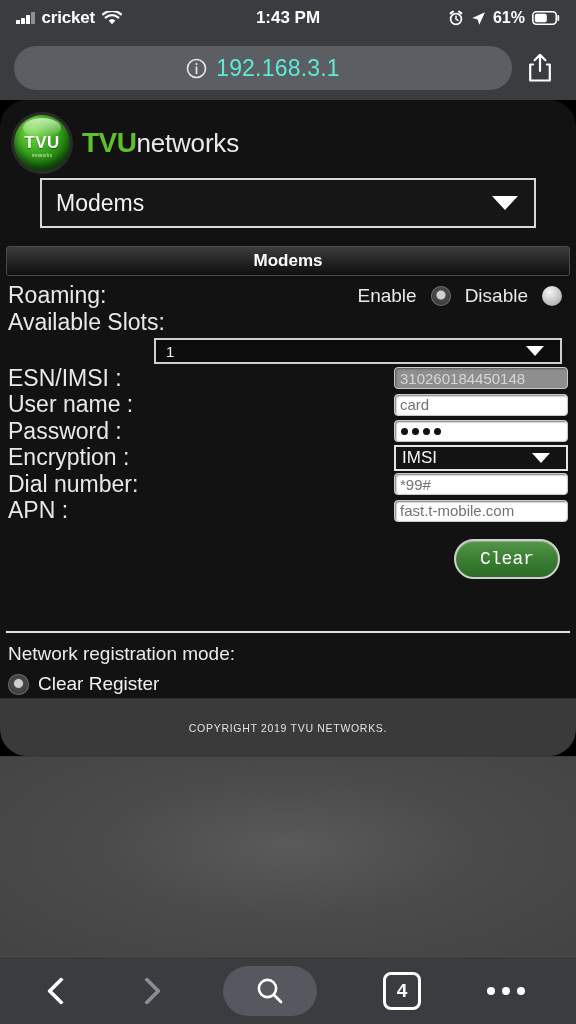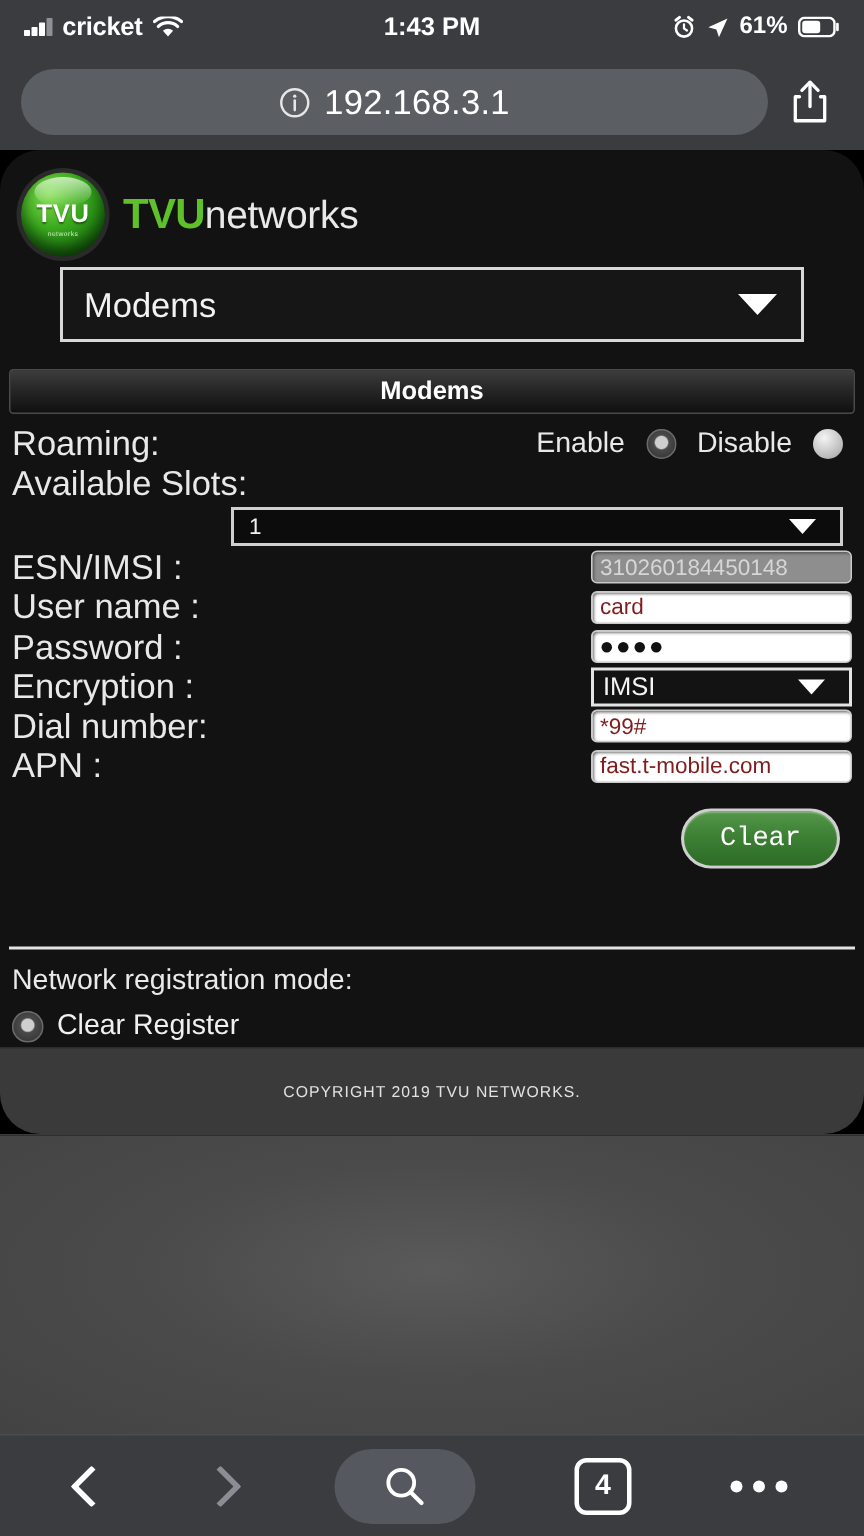--- a/index.html
+++ b/index.html
@@ -27,21 +27,21 @@
   .bars i:nth-child(1){height:4px}.bars i:nth-child(2){height:6.5px}
   .bars i:nth-child(3){height:9px}.bars i:nth-child(4){height:12px;background:#8d9096}
 
   
   .urlbar-wrap { height:64px; background:#3a3c40; display:flex; align-items:center; padding:0 14px; }
   .urlbar {
     flex:1; height:44px; background:#5b5e63; border-radius:22px;
     display:flex; align-items:center; justify-content:center; gap:9px;
     position:relative;
   }
-  .url-text { color:#ffffff; font-size:23px; letter-spacing:.2px;text-align:right; }
+  .url-text { color:#5eead4; font-size:23px; letter-spacing:.2px;text-align:right; }
   .share-btn { width:44px; display:flex; align-items:center; justify-content:center;
                margin-left:6px; }
 
   
   .page { height:656px; background:#121212; overflow:hidden; position:relative;border-radius:27px; }
 
   .brand { display:flex; align-items:center; gap:12px; padding:14px 0 0 14px; height:72px; }
   .logo {
     width:56px; height:56px; border-radius:50%;
     background:radial-gradient(circle at 34% 26%, #7ddc4a 0%, #39a81d 42%, #1d7a10 72%, #0d4f06 100%);
@@ -103,21 +103,21 @@
     display:flex; align-items:center; padding:0 10px; position:relative;
   }
   .slotsel span { color:#efefef; font-size:15px; }
 
   .frow { display:flex; align-items:center; height:25px; margin-top:1.5px; }
   .frow .lbl { flex:none; width:386px; }
   .inp {
     width:182px; height:22px; background:#fff; border:1px solid #c9c9c9;
     border-radius:4px; box-shadow:inset 1px 1px 2px rgba(0,0,0,.55);
     display:flex; align-items:center; padding:0 5px;
-    font-size:15px; color:#7f1d1d; overflow:hidden; white-space:nowrap;
+    font-size:15px; color:#737373; overflow:hidden; white-space:nowrap;
   }
   .inp.disabled { background:#8e8e8e; color:#d6d6d6; box-shadow:inset 1px 1px 2px rgba(0,0,0,.4); }
   .dots { display:flex; gap:4px; padding-left:1px; }
   .dots i { width:7px;height:7px;border-radius:50%;background:#111;display:block; }
   .sel-dark {
     width:186px; height:26px; background:#131313; border:2px solid #e4e4e4;
     display:flex; align-items:center; padding:0 6px; position:relative;
     color:#f4f4f4; font-size:17px;
   }
 

